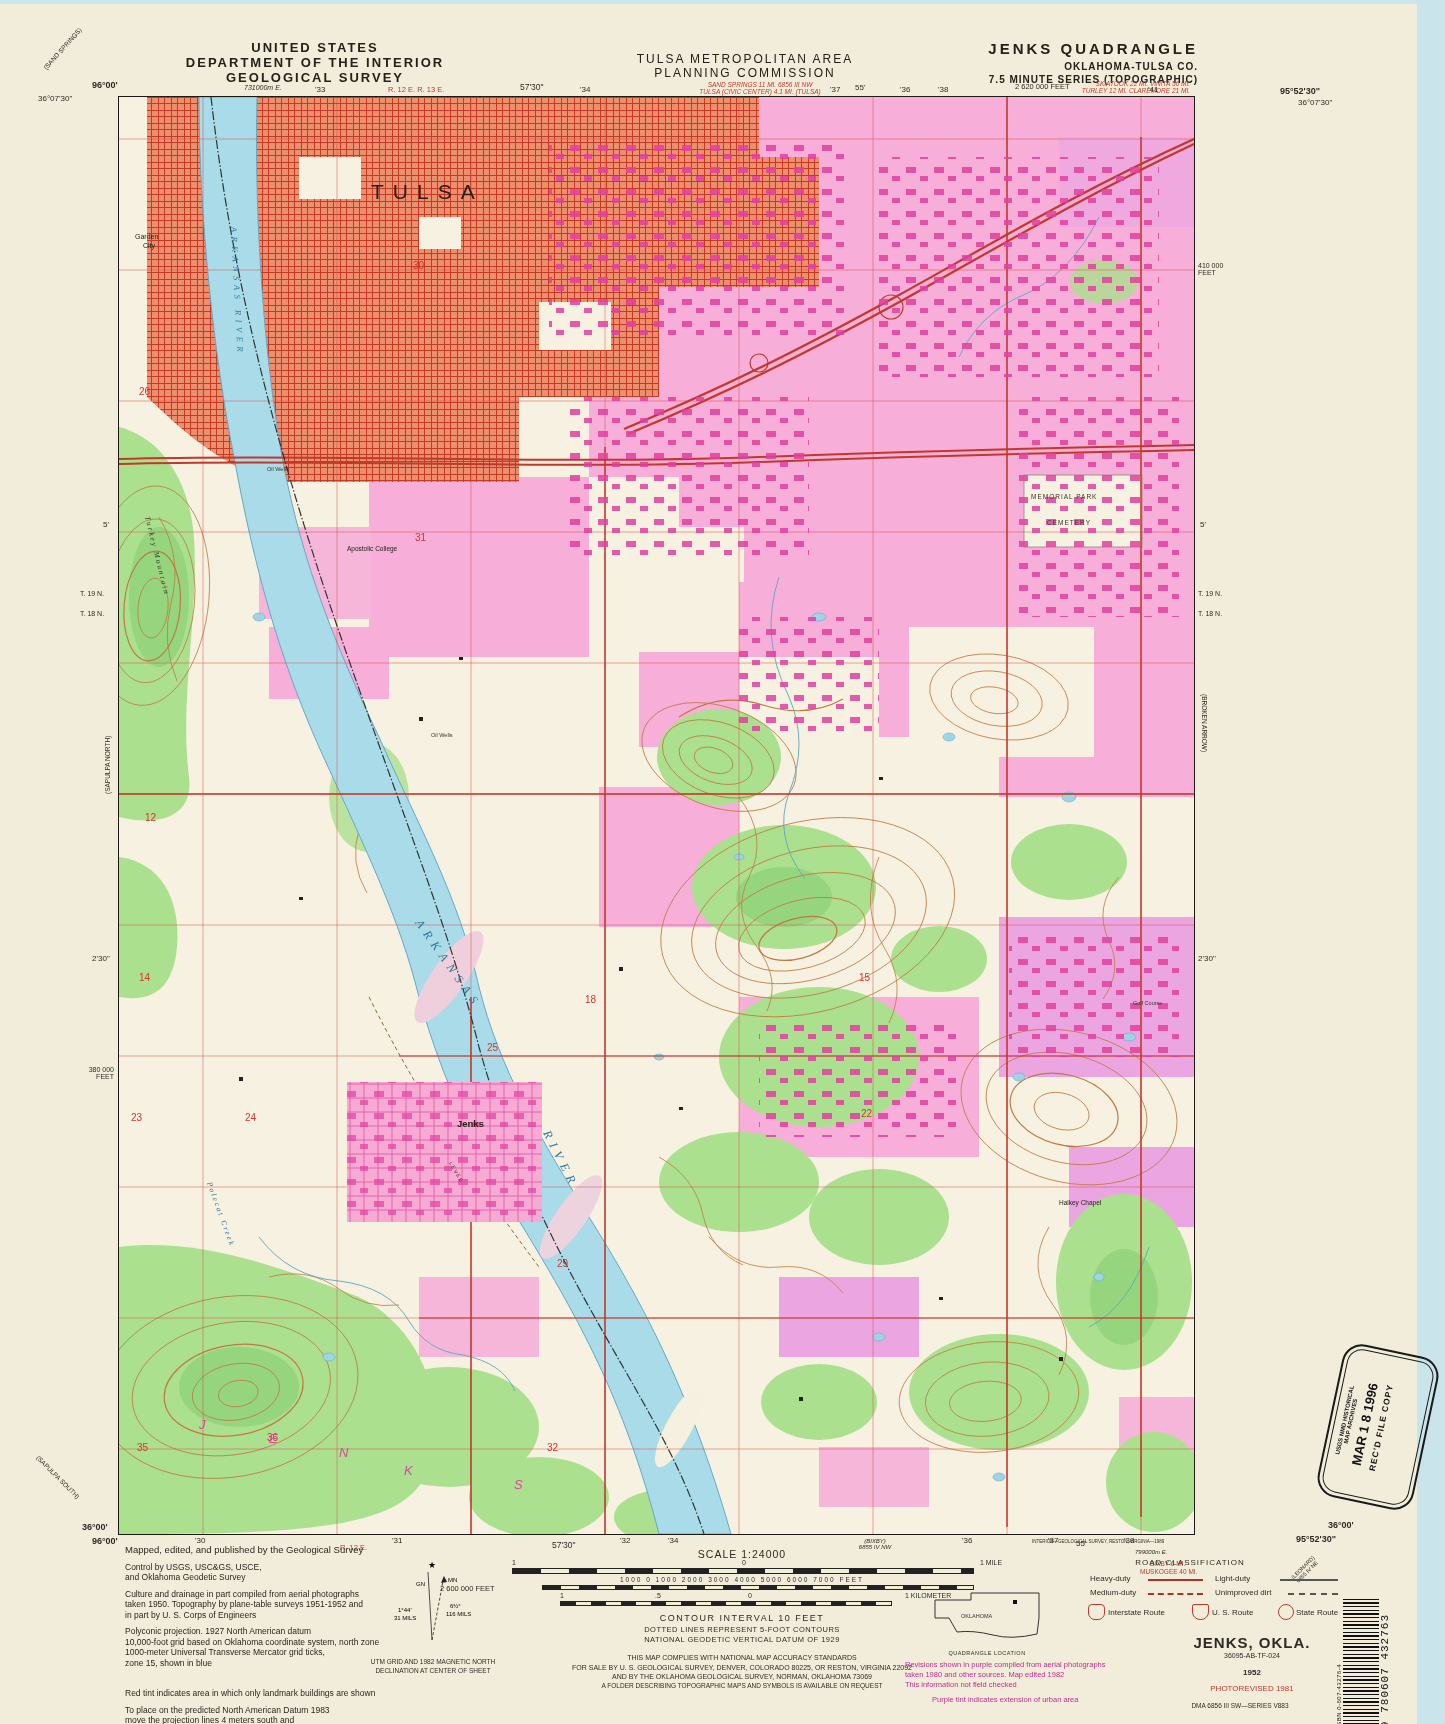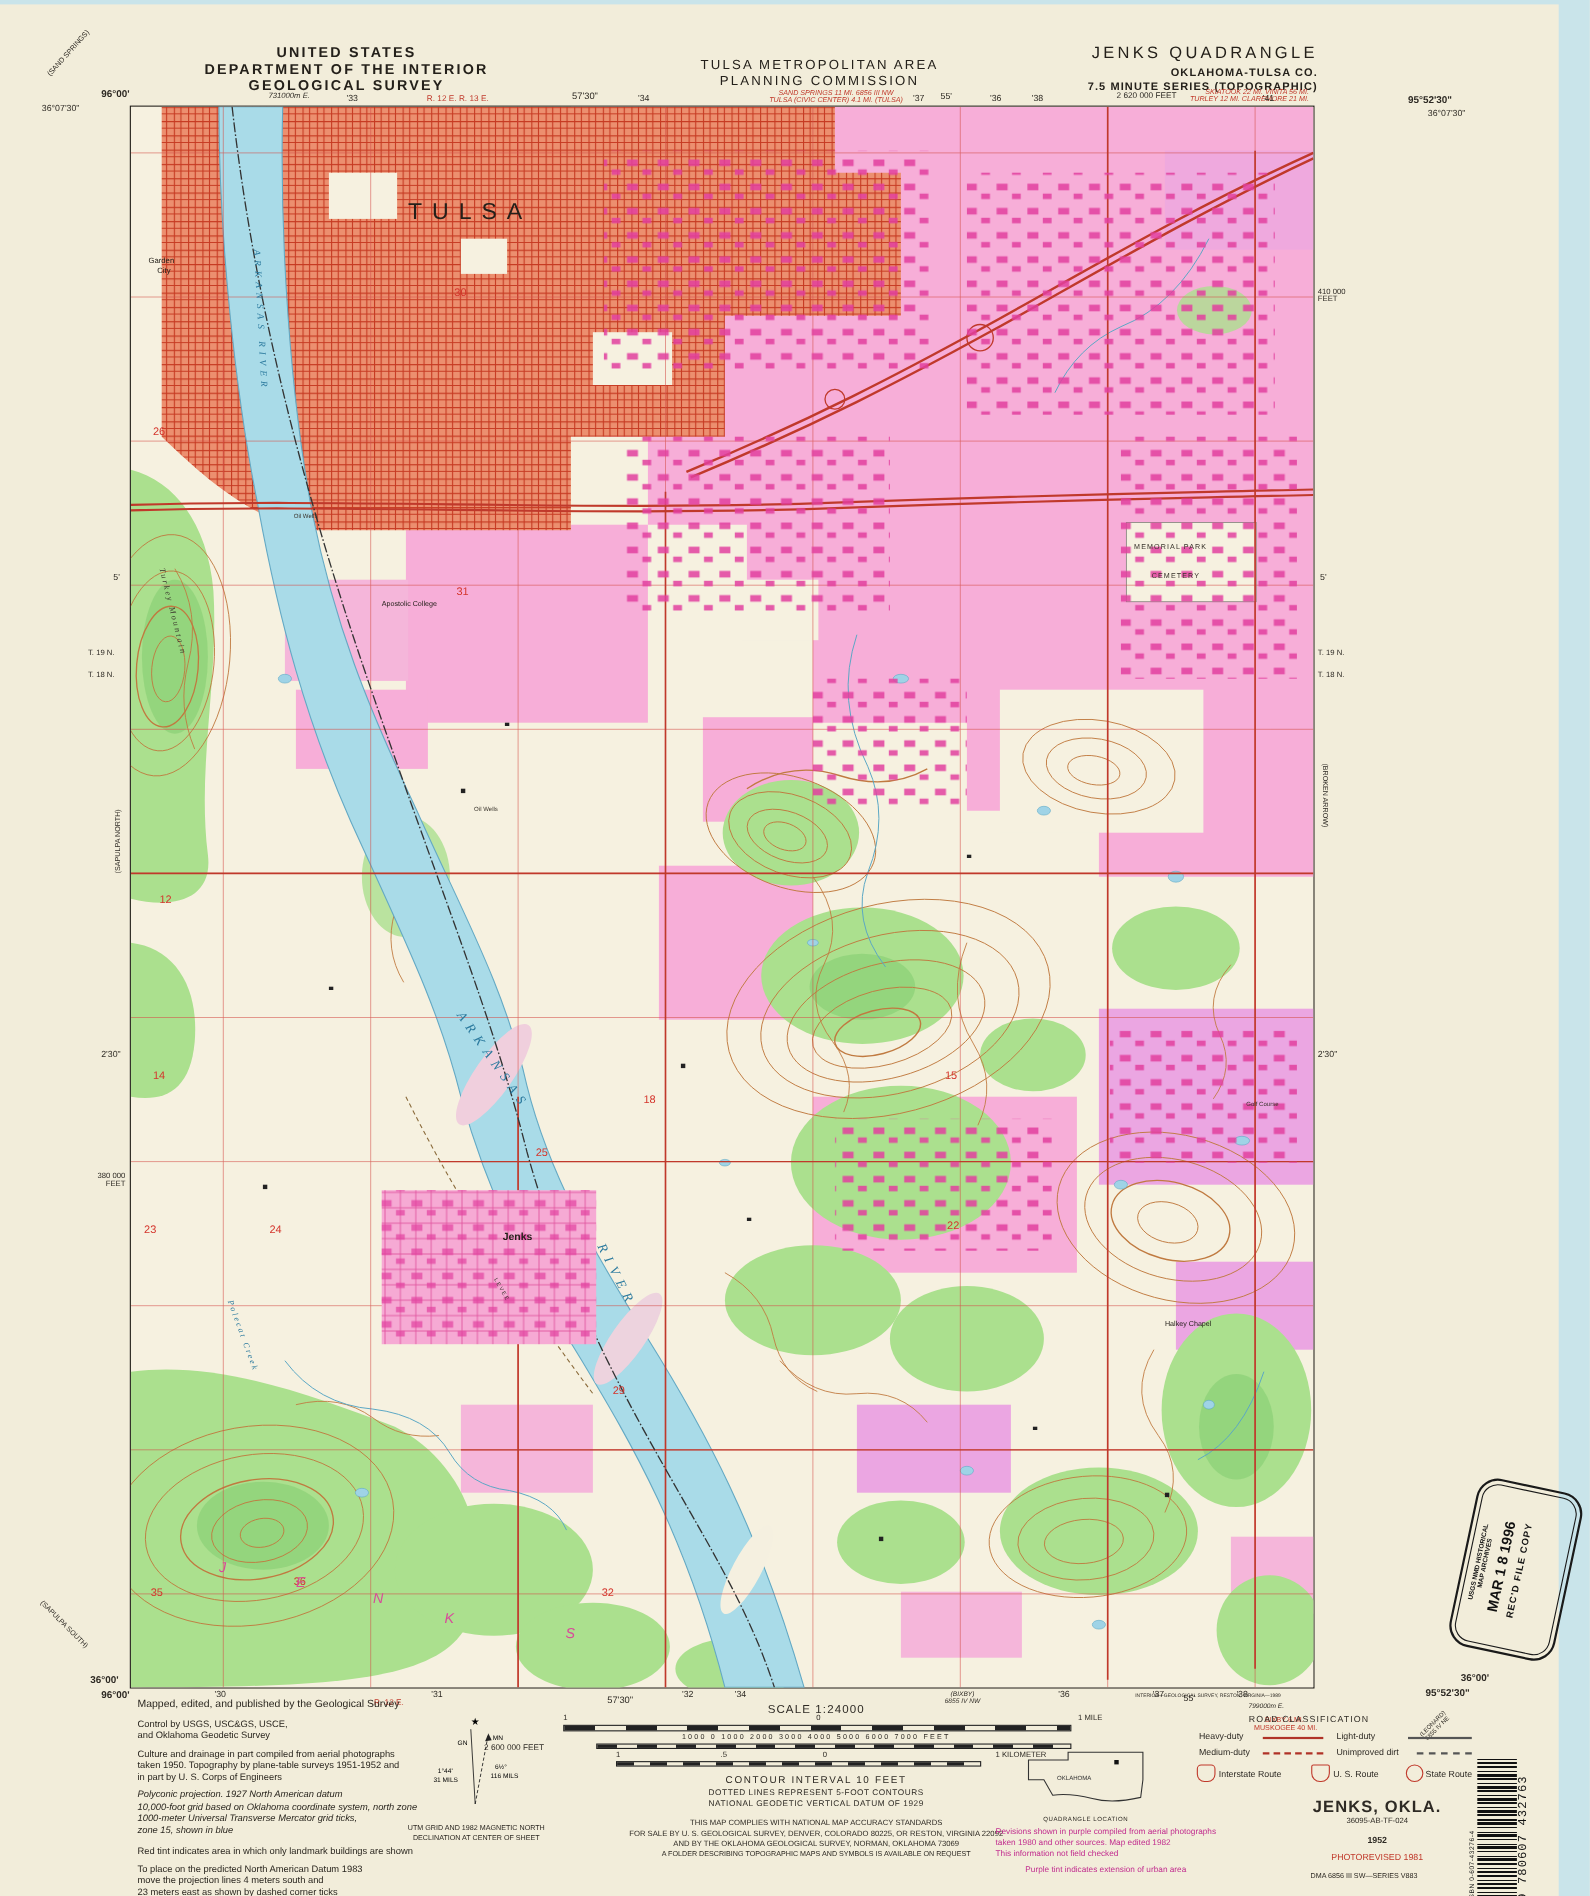--- a/index.html
+++ b/index.html
@@ -46,21 +46,21 @@
     <div class="hdr" style="left:130px;top:36px;width:370px;font-size:13px;font-weight:bold;">
       <div>UNITED STATES</div>
       <div>DEPARTMENT OF THE INTERIOR</div>
       <div>GEOLOGICAL SURVEY</div>
     </div>
     <div class="hdr" style="left:560px;top:48px;width:370px;font-size:12px;font-weight:normal;">
       <div>TULSA METROPOLITAN AREA</div>
       <div>PLANNING COMMISSION</div>
     </div>
     <div class="hdr" style="left:930px;top:36px;width:268px;text-align:right;letter-spacing:1px;">
-      <div style="font-size:15px;font-weight:normal;letter-spacing:3px;">JENKS QUADRANGLE</div>
+      <div style="font-size:15px;font-weight:bold;letter-spacing:3px;">JENKS QUADRANGLE</div>
       <div style="font-size:10px;font-weight:bold;margin-top:4px;">OKLAHOMA-TULSA CO.</div>
       <div style="font-size:10px;font-weight:bold;margin-top:2px;">7.5 MINUTE SERIES (TOPOGRAPHIC)</div>
     </div>
     <div class="tick red it" style="left:640px;top:77px;font-size:6.5px;text-align:center;width:240px;">
       <div>SAND SPRINGS 11 MI.      6856 III NW</div>
         <div>TULSA (CIVIC CENTER) 4.1 MI.      (TULSA)</div>
     </div>
     <div class="tick red it" style="left:1000px;top:76px;font-size:6.5px;text-align:right;width:190px;">
       <div>SKIATOOK 22 MI.    VINITA 56 MI.</div>
         <div>TURLEY 12 MI.    CLAREMORE 21 MI.</div>
@@ -403,21 +403,21 @@
         </div>
       <div style="margin-bottom:6px;">
           <div>Control by USGS, USC&amp;GS, USCE,</div>
           <div>and Oklahoma Geodetic Survey</div>
         </div>
       <div style="margin-bottom:6px;">
           <div>Culture and drainage in part compiled from aerial photographs</div>
           <div>taken 1950.   Topography by plane-table surveys 1951-1952 and</div>
           <div>in part by U. S. Corps of Engineers</div>
         </div>
-      <div style="margin-bottom:9px;font-style:italic;">
+      <div style="margin-bottom:20px;">
           <div>Polyconic projection.   1927 North American datum</div>
           <div>10,000-foot grid based on Oklahoma coordinate system, north zone</div>
           <div>1000-meter Universal Transverse Mercator grid ticks,</div>
           <div>zone 15, shown in blue</div>
         </div>
       <div style="margin-bottom:6px;">
           <div>Red tint indicates area in which only landmark buildings are shown</div>
         </div>
       <div>
           <div>To place on the predicted North American Datum 1983</div>

